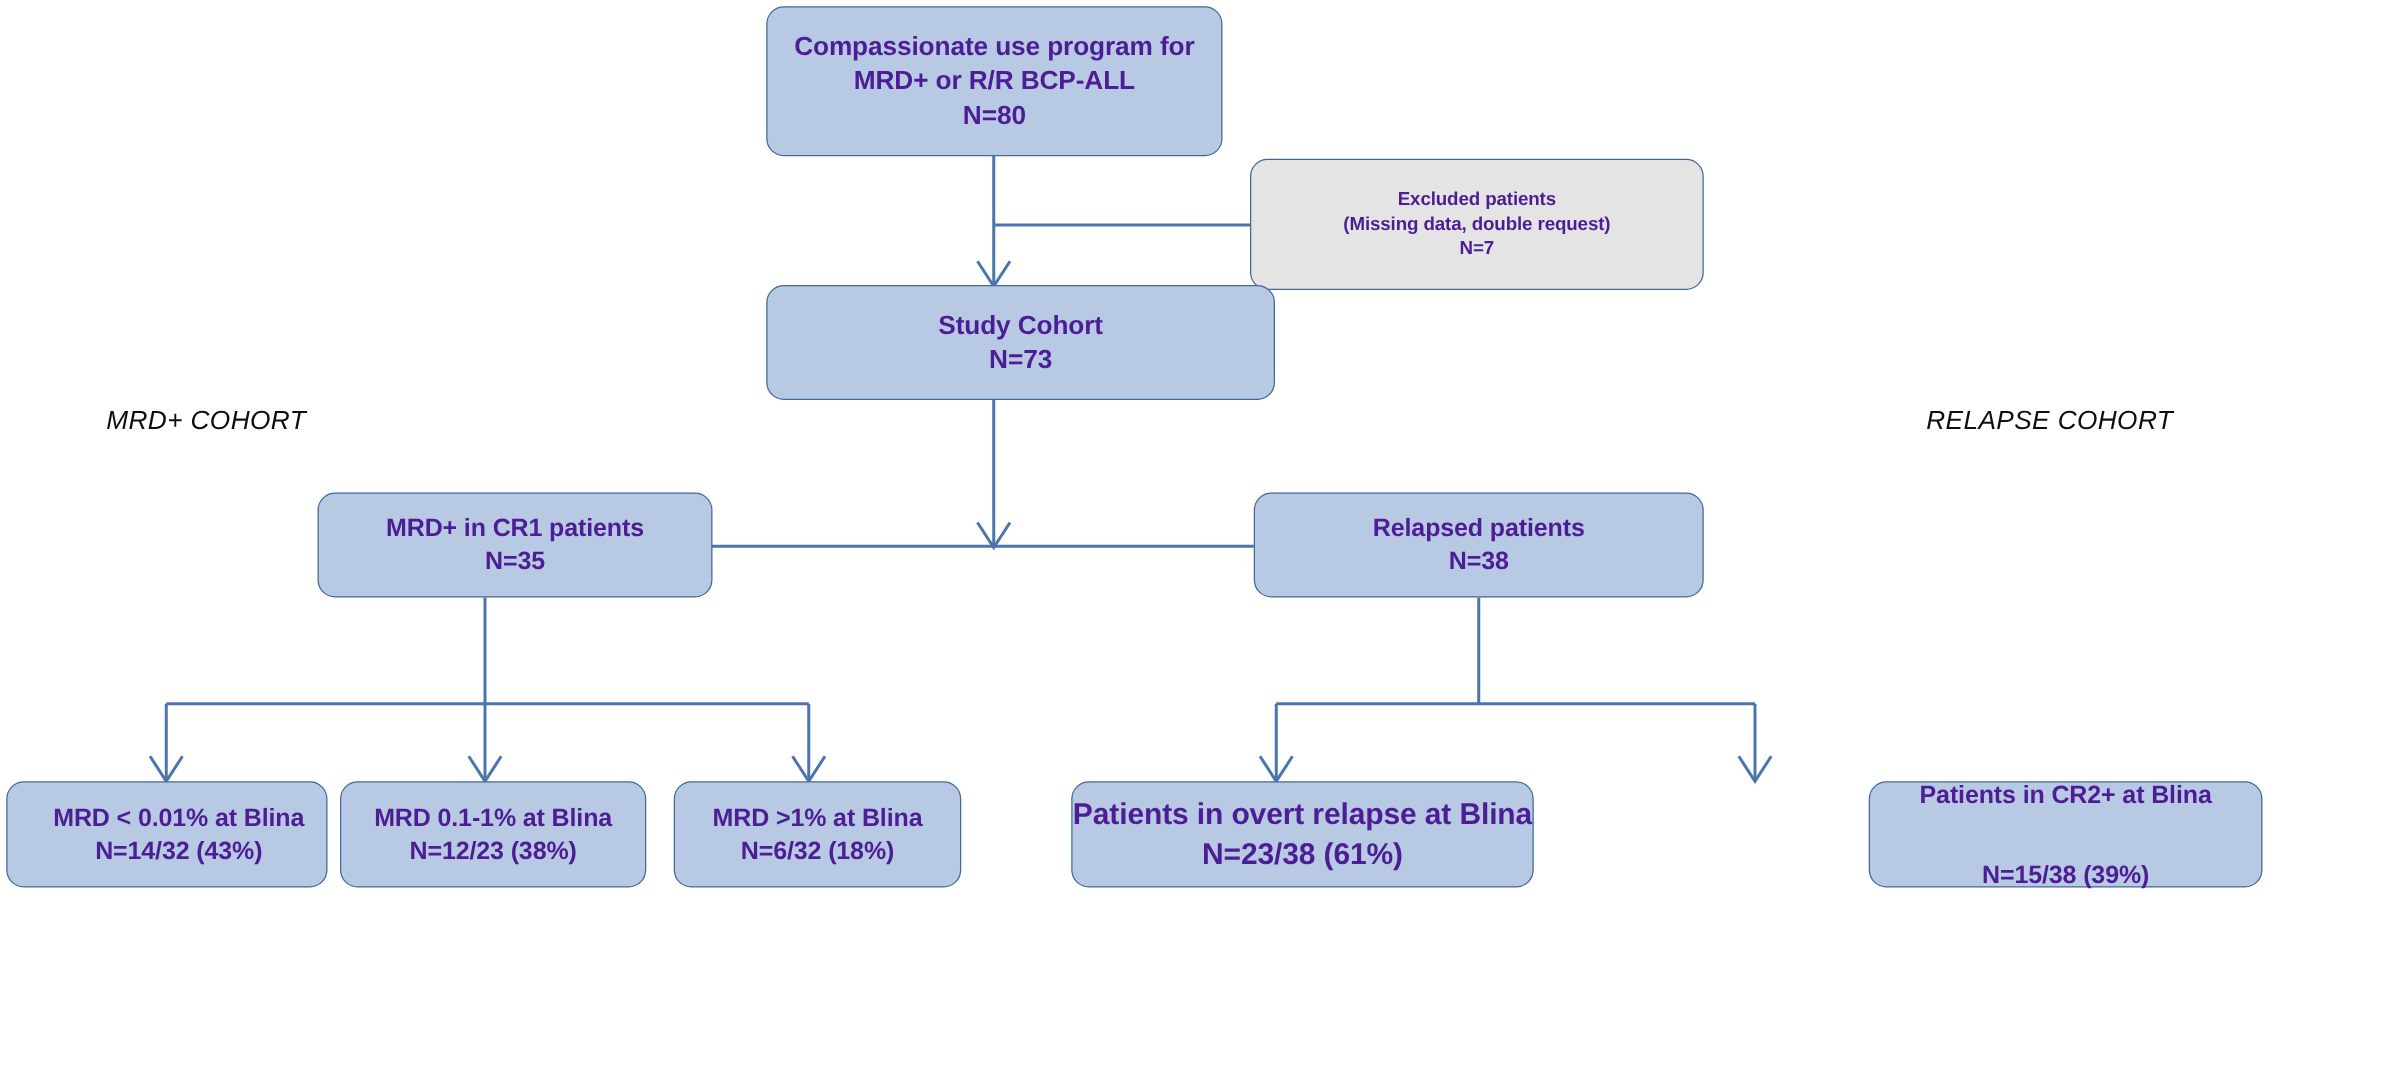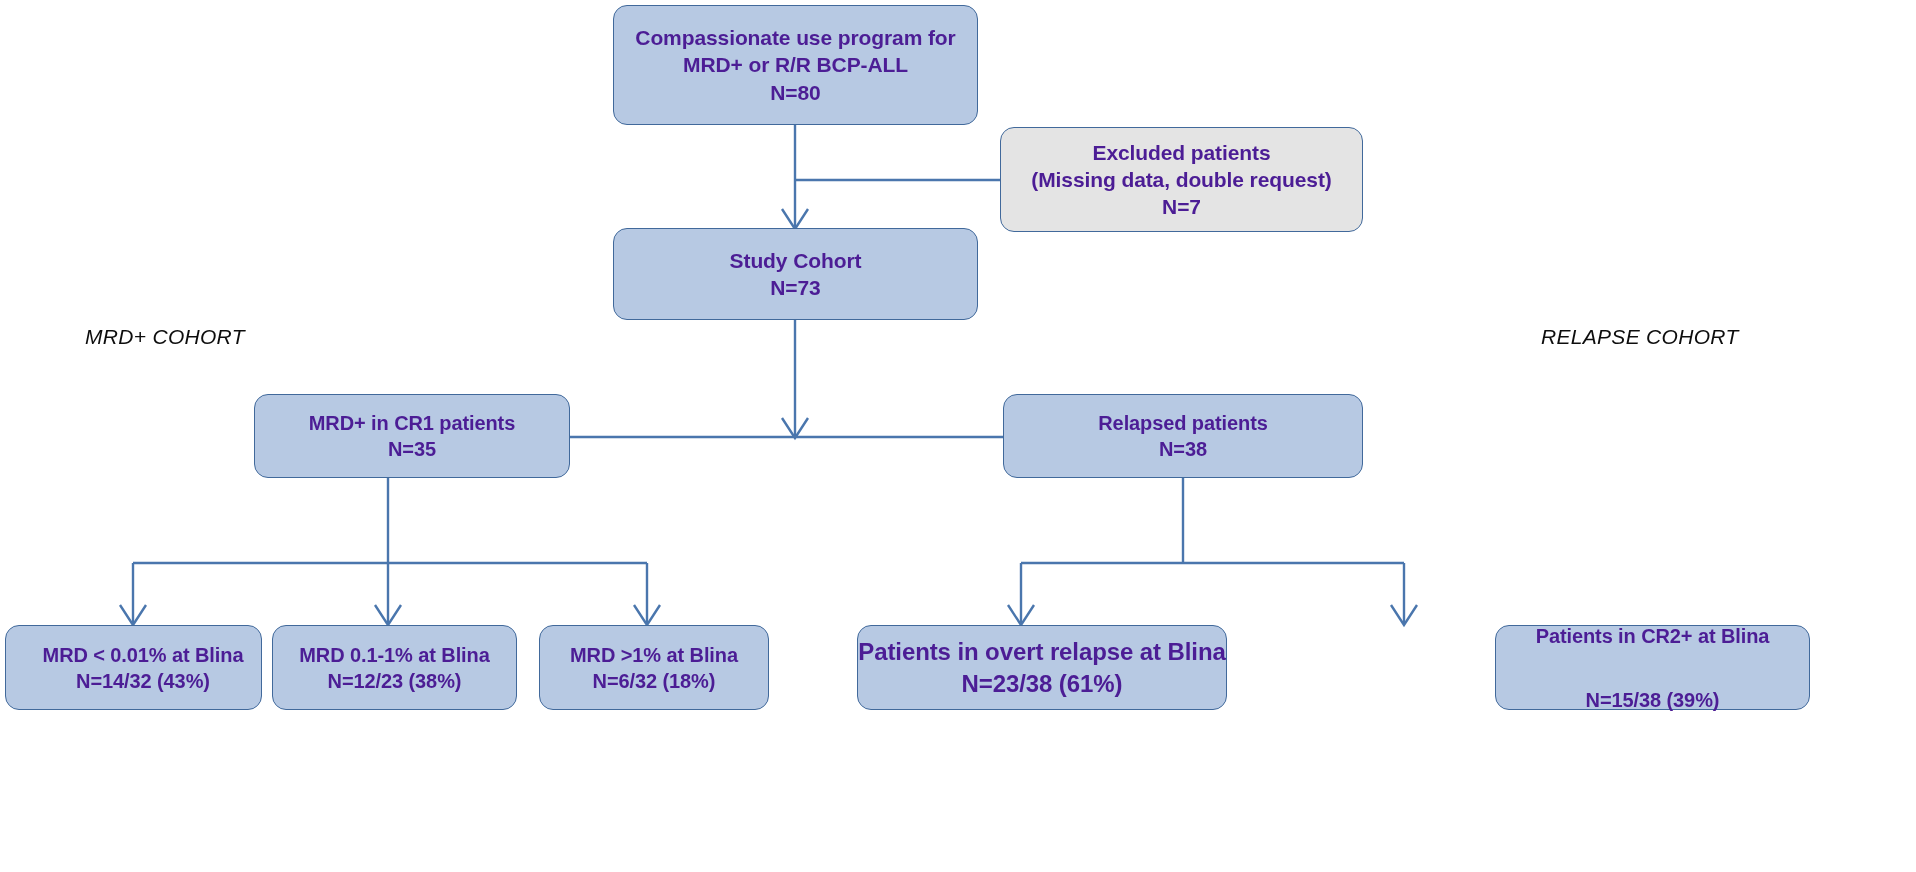--- a/index.html
+++ b/index.html
@@ -93,27 +93,27 @@
     <path class="lnk" d="M 1404 563 L 1404 624"></path>
     <path class="lnk-head" d="M 1391 605 L 1404 625 L 1417 605"></path>
   </svg>
 
   <div class="node" style="left:613px; top:5px; width:365px; height:120px; font-size:21px;">
     <span class="ln">Compassionate use program for</span>
     <span class="ln">MRD+ or R/R BCP-ALL</span>
     <span class="ln">N=80</span>
   </div>
 
-  <div class="node gray" style="left:1000px; top:127px; width:363px; height:105px; font-size:21px;">
+  <div class="node gray" style="left:1000px; top:127px; width:363px; height:105px; font-size:15px;">
     <span class="ln">Excluded patients</span>
     <span class="ln">(Missing data, double request)</span>
     <span class="ln">N=7</span>
   </div>
 
-  <div class="node" style="left:613px; top:228px; width:365px; height:92px; font-size:21px;">
+  <div class="node" style="left:613px; top:228px; width:407px; height:92px; font-size:21px;">
     <span class="ln">Study Cohort</span>
     <span class="ln">N=73</span>
   </div>
 
   <div class="caption" style="left:85px; top:325px; font-size:21px;">MRD+ COHORT</div>
 
   <div class="caption" style="left:1541px; top:325px; font-size:21px;">RELAPSE COHORT</div>
 
   <div class="node" style="left:254px; top:394px; width:316px; height:84px; font-size:20px;">
     <span class="ln">MRD+ in CR1 patients</span>

